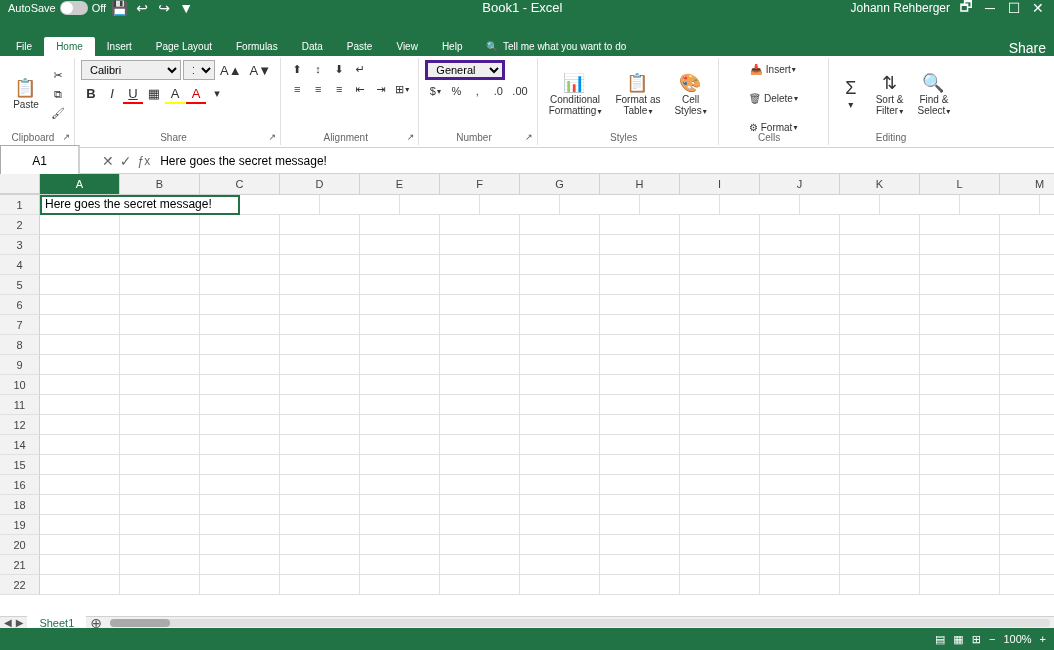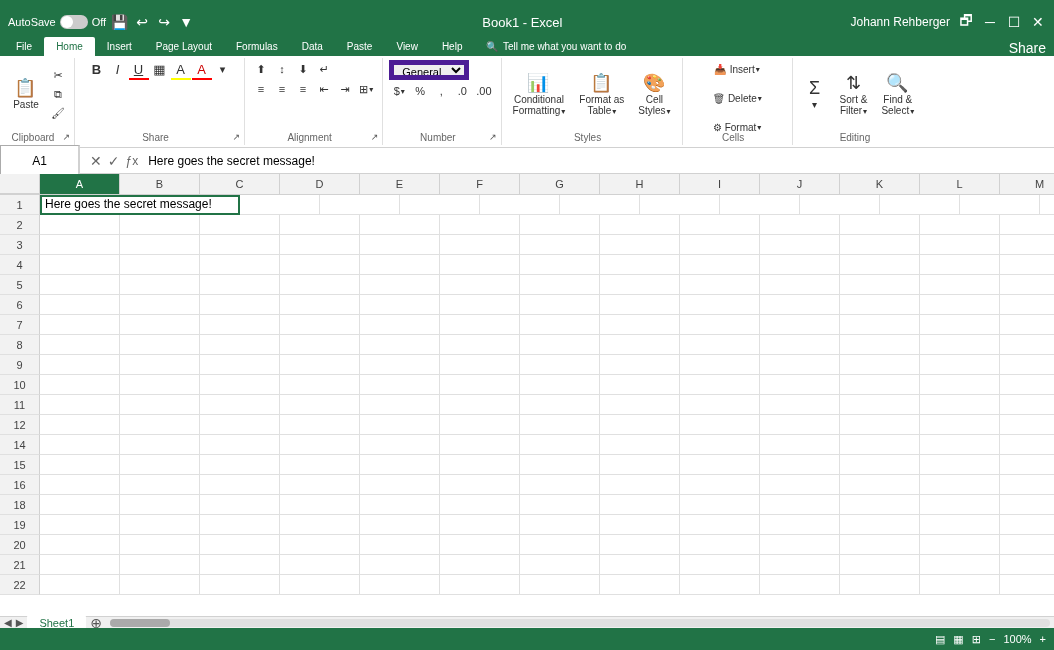--- a/index.html
+++ b/index.html
@@ -3,21 +3,21 @@
   <meta charset="utf-8">
   <style>
     * { margin: 0; padding: 0; box-sizing: border-box; }
     body { font-family: 'Segoe UI', Arial, sans-serif; font-size: 12px; background: #fff; overflow: hidden; width: 1054px; height: 650px; }
 
     
     .title-bar {
       height: 30px;
       background: #217346;
       display: flex;
-      align-items: flex-end;
+      align-items: flex-start;
       justify-content: space-between;
       padding: 0 8px;
       color: white;
     }
     .title-bar-left { display: flex; align-items: center; gap: 6px; font-size: 12px; }
     .title-bar-center { font-size: 13px; font-weight: 400; }
     .title-bar-right { display: flex; align-items: center; gap: 8px; }
     .title-bar-btn { width: 16px; height: 16px; display: flex; align-items: center; justify-content: center; font-size: 14px; cursor: pointer; color: white; }
     .autosave-toggle { display: flex; align-items: center; gap: 4px; font-size: 11px; }
     .toggle-switch { width: 28px; height: 14px; background: #ccc; border-radius: 7px; position: relative; cursor: pointer; }
@@ -119,42 +119,42 @@
       height: 20px;
       border: 1px solid #ababab;
       padding: 0 4px;
       font-size: 11px;
     }
 
     
     .num-dropdown {
       width: 80px;
       height: 20px;
-      border: 5px solid #4c1d95;
+      border: 3px solid #4c1d95;
       padding: 0 4px;
       font-size: 11px;
     }
 
     
     .formula-bar {
       height: 26px;
       background: #fff;
       border-bottom: 1px solid #d1d1d1;
       display: flex;
       align-items: center;
     }
     .cell-ref-box {
       width: 80px;
       height: 22px;
       border: 1px solid #ababab;
       border-right: 2px solid #d1d1d1;
       text-align: center;
       font-size: 12px;
       padding: 15px 4px;
-      margin-right: 4px;
+      margin-right: 16px;
     }
     .formula-icons { display: flex; align-items: center; gap: 6px; padding: 0 6px; color: #666; font-size: 14px; }
     .formula-input {
       flex: 1;
       height: 22px;
       border: none;
       outline: none;
       font-size: 12px;
       padding: 0 4px;
     }
@@ -349,20 +349,30 @@
         <div class="rb-btn-sm">⧉</div>
         <div class="rb-btn-sm">🖌</div>
       </div>
     </div>
     <div class="ribbon-group-label">Clipboard</div>
     <span class="expand-btn" style="position:absolute;bottom:2px;right:2px;">↗</span>
   </div>
 
   <div class="ribbon-group" style="min-width:170px;">
     <div class="ribbon-group-content" style="flex-direction:column; align-items:flex-start; gap:2px;">
+      <div class="font-selector">
+        <select class="font-name-box">
+          <option>Calibri</option>
+        </select>
+        <select class="font-size-box">
+          <option>11</option>
+        </select>
+        <div class="rb-btn-sm" style="font-size:13px;">A▲</div>
+        <div class="rb-btn-sm" style="font-size:13px;">A▼</div>
+      </div>
       <div class="rb-row">
         <div class="rb-btn-sm" style="font-weight:bold;font-size:13px;">B</div>
         <div class="rb-btn-sm" style="font-style:italic;font-size:13px;">I</div>
         <div class="rb-btn-sm underline-color" style="font-size:13px;text-decoration:underline;">U</div>
         <div class="rb-btn-sm" style="font-size:13px;">▦</div>
         <div class="rb-btn-sm highlight-color" style="font-size:13px;">A</div>
         <div class="rb-btn-sm underline-color" style="font-size:13px;color:#c00;">A</div>
         <div class="rb-btn-sm">▾</div>
       </div>
     </div>

